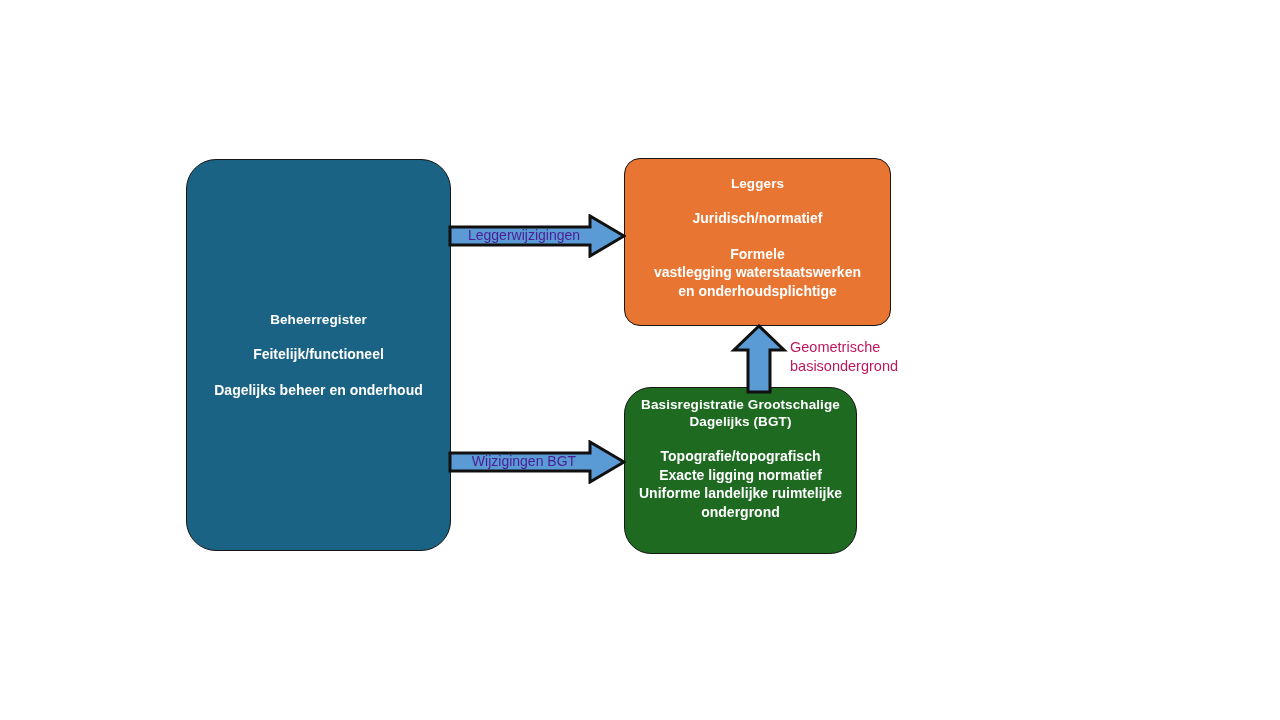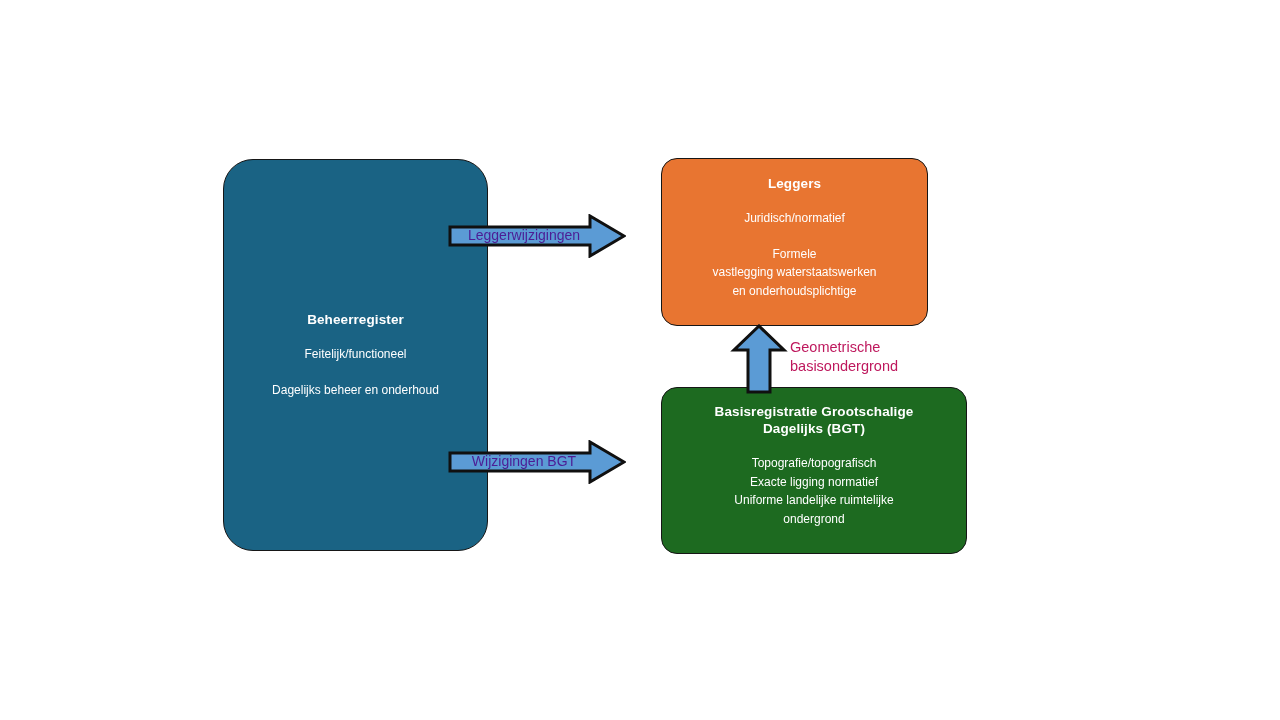--- a/index.html
+++ b/index.html
@@ -24,32 +24,31 @@
   .node {
     position: absolute;
     box-sizing: border-box;
     border: 1.5px solid #161616;
     display: flex;
     flex-direction: column;
     align-items: center;
     text-align: center;
     color: #ffffff;
     overflow: hidden;
-    margin-left: 37px;
   }
   .node .title {
     font-weight: bold;
     font-size: 13.5px;
     line-height: 17px;
     letter-spacing: 0.1px;
   }
   .node .line {
-    font-size: 12px;
+    font-size: 14px;
     line-height: 18.5px;
-    font-weight: 400;
+    font-weight: 700;
   }
   .node .para {
     margin-top: 17px;
   }
 
   #node-beheerregister {
     left: 186px;
     top: 159px;
     width: 265px;
     height: 392px;
@@ -65,25 +64,25 @@
     width: 267px;
     height: 168px;
     background: #e87531;
     border-radius: 16px;
     padding-top: 16px;
   }
 
   #node-bgt {
     left: 624px;
     top: 387px;
-    width: 306px;
+    width: 233px;
     height: 167px;
     background: #1d6a20;
-    border-radius: 16px;
-    padding-top: 15px;
+    border-radius: 27px;
+    padding-top: 8px;
   }
 
   
   .arrow {
     position: absolute;
   }
   .arrow svg { display: block; }
   .arrow-label {
     position: absolute;
     font-size: 14px;

